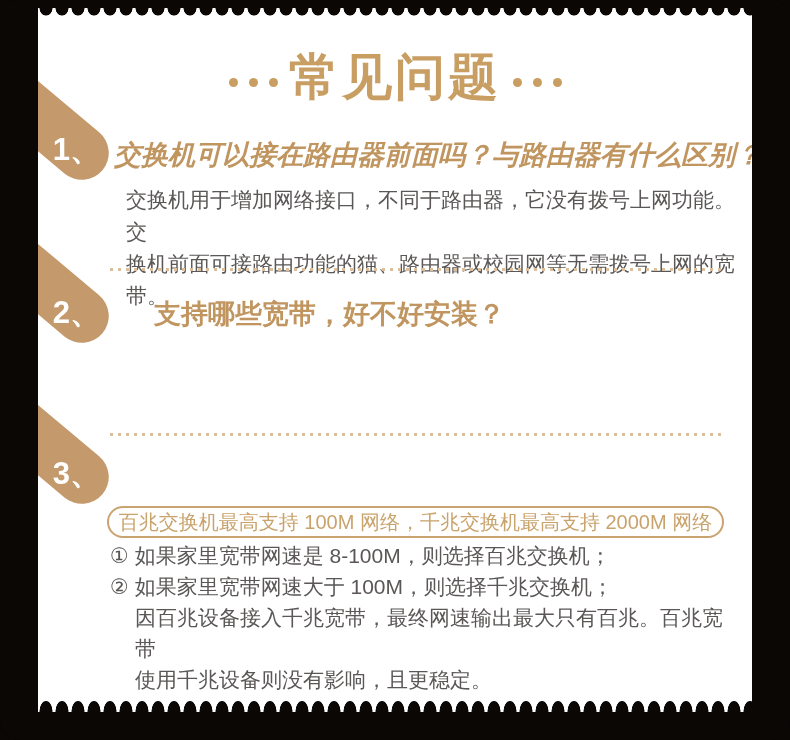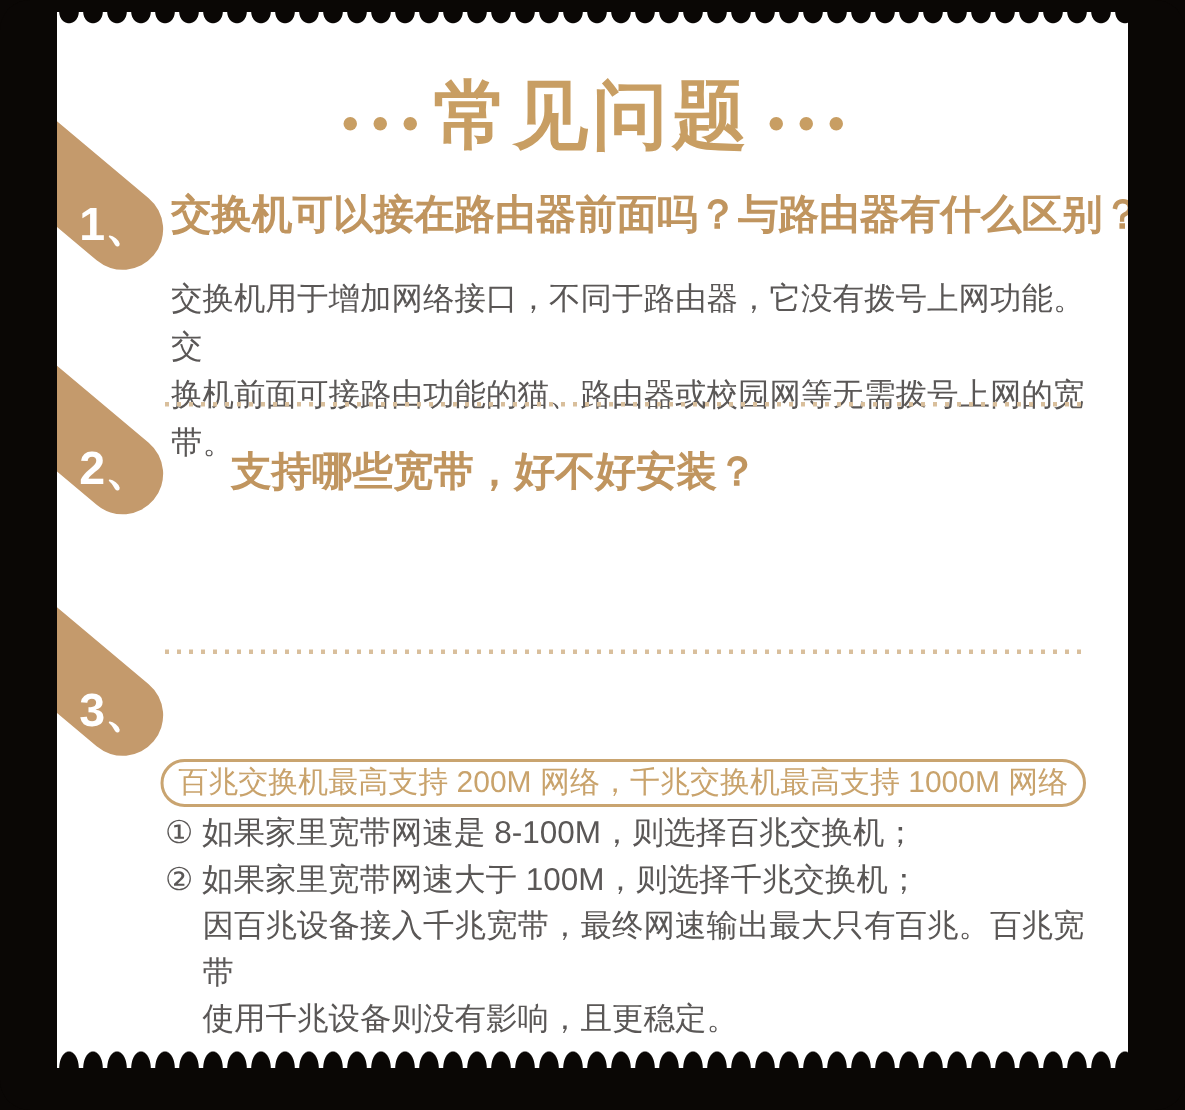--- a/index.html
+++ b/index.html
@@ -50,29 +50,29 @@
   }
   .badge1 { left:-68px; top:95px; }
   .badge2 { left:-68px; top:258px; }
   .badge3 { left:-68px; top:419px; }
   
   .q-title {
     position:absolute; left:76px; width:620px;
     color:#c0955f; font-size:27px; font-weight:bold; line-height:30px;
     white-space:nowrap;
   }
-  .q1-title { top:128px; }
+  .q1-title { top:140px;font-style:italic; }
   .q2-title { top:299px;margin-left:40px; }
   .q3-title { top:463px; }
   .q-body {
     position:absolute; left:76px; width:616px;
     color:#5a5756; font-size:21px; line-height:32px;
     white-space:pre-line;
   }
-  .q1-body { top:184px; }
+  .q1-body { top:184px;margin-left:12px; }
   .q2-body { top:345px; line-height:31px; }
   .divider {
     position:absolute; left:72px; width:613px; height:3px;
     background-image:repeating-linear-gradient(90deg, #d9bf9c 0px, #d9bf9c 2.6px, rgba(0,0,0,0) 2.6px, rgba(0,0,0,0) 8px);
   }
   .divider1 { top:268px; }
   .divider2 { top:433px; }
   .pill {
     position:absolute; left:69px; top:506px; width:617px; height:32px;
     border:2px solid #c9a470; border-radius:17px;
@@ -122,21 +122,21 @@
     <div class="badge badge2">
       <span class="num">2、</span>
     </div>
     <div class="q-title q2-title">支持哪些宽带，好不好安装？</div>
 
     <div class="divider divider2"></div>
 
     <div class="badge badge3">
       <span class="num">3、</span>
     </div>
-    <div class="pill">百兆交换机最高支持 200M 网络，千兆交换机最高支持 1000M 网络</div>
+    <div class="pill">百兆交换机最高支持 100M 网络，千兆交换机最高支持 2000M 网络</div>
     <div class="q3-item q3-item1">① 如果家里宽带网速是 8-100M，则选择百兆交换机；</div>
     <div class="q3-item q3-item2">② 如果家里宽带网速大于 100M，则选择千兆交换机；</div>
     <div class="q3-note">因百兆设备接入千兆宽带，最终网速输出最大只有百兆。百兆宽带
 使用千兆设备则没有影响，且更稳定。</div>
   </div>
 
   <div class="bar-top"></div>
   <div class="teeth-top"></div>
   <div class="teeth-bottom"></div>
   <div class="bar-bottom"></div>

